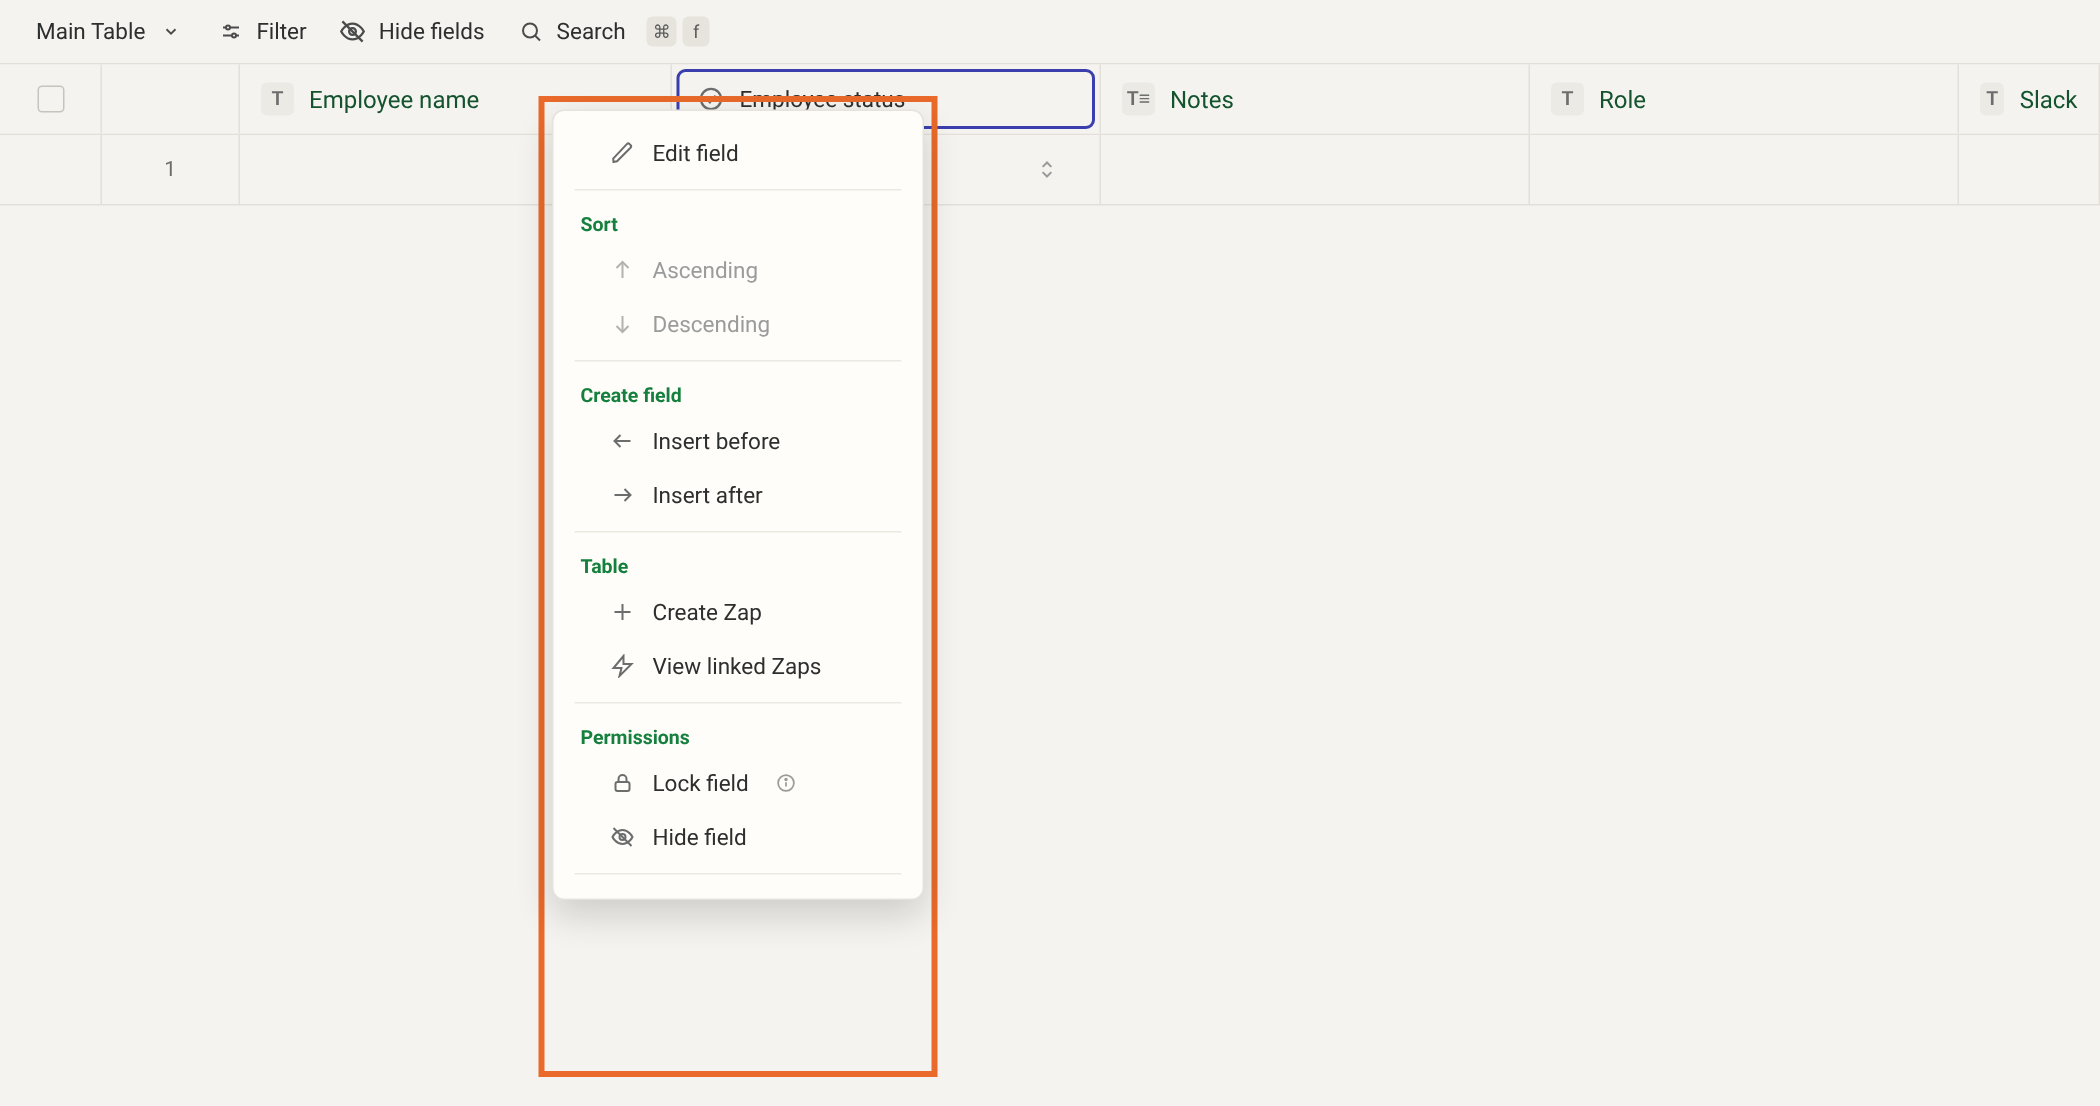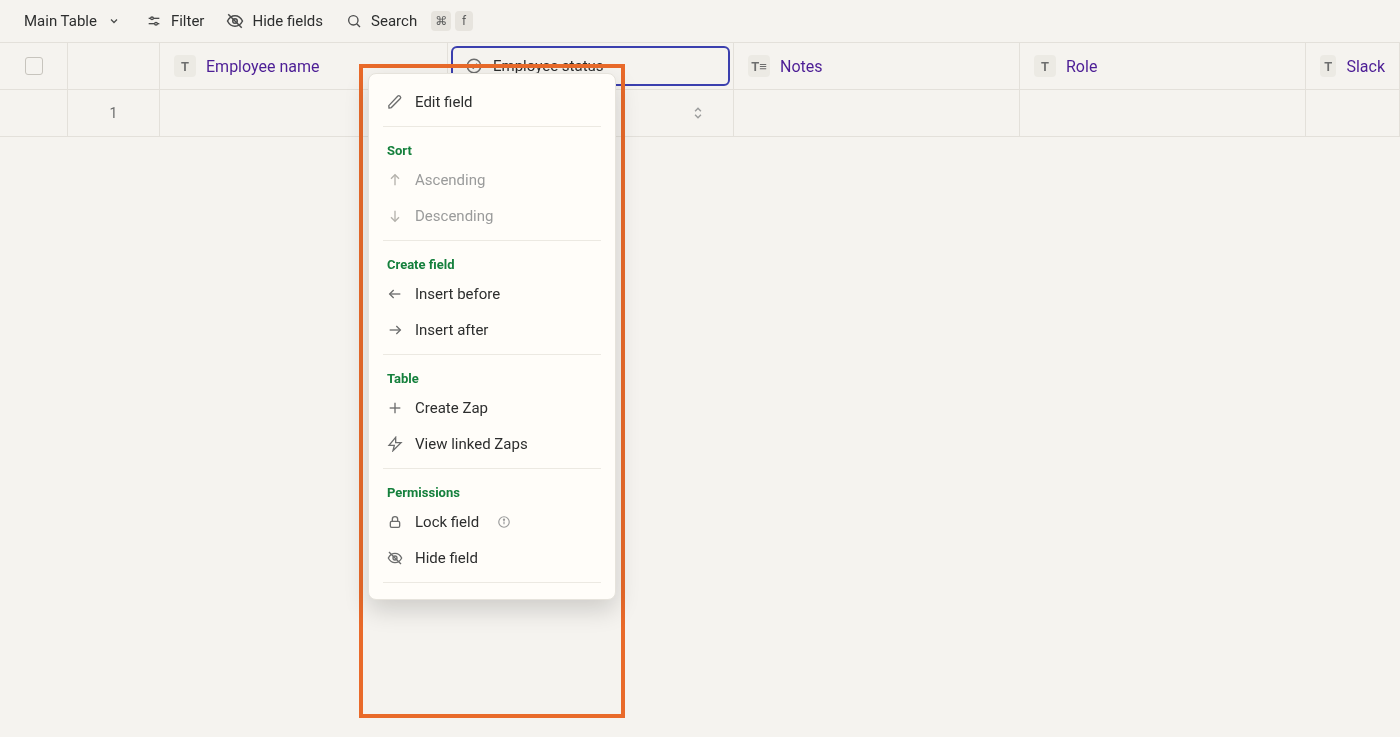--- a/index.html
+++ b/index.html
@@ -74,21 +74,21 @@
     width:100%;
   }
   .type-chip {
     width:22px; height:22px;
     border-radius:4px;
     background:#eceae4;
     color:#6c6d6d;
     display:inline-flex;align-items:center;justify-content:center;
     font-size:13px; font-weight:600;
   }
-  .colhead .label { color:#4c1d95; font-size:16px; }
+  .colhead .label { color:#14532d; font-size:16px; }
 
   .cell.status.head-cell {
     padding:3px;
   }
   .status-pill {
     border:2px solid #3b3fae;
     border-radius:6px;
     height:100%; width:100%;
     display:flex; align-items:center;
     padding:11px 12px;
@@ -129,20 +129,21 @@
     padding:10px 0;
     z-index:10;
     font-size:15px;
   }
   .ctx .mi {
     display:flex; align-items:center;
     gap:12px;
     padding:9px 18px;
     color:#2d2e2e;
     cursor:pointer;
+    margin-left:20px;
   }
   .ctx .mi.muted { color:#9a9b9b;gap:12px; }
   .ctx .mi .ic { width:16px; height:16px; display:inline-flex; align-items:center; justify-content:center; color:#6c6d6d; }
   .ctx .mi.muted .ic { color:#b4b2ac; }
   .ctx .section-label {
     padding:10px 18px 4px 18px;
     font-size:13px;
     font-weight:700;
     color:#15803d;
   }

